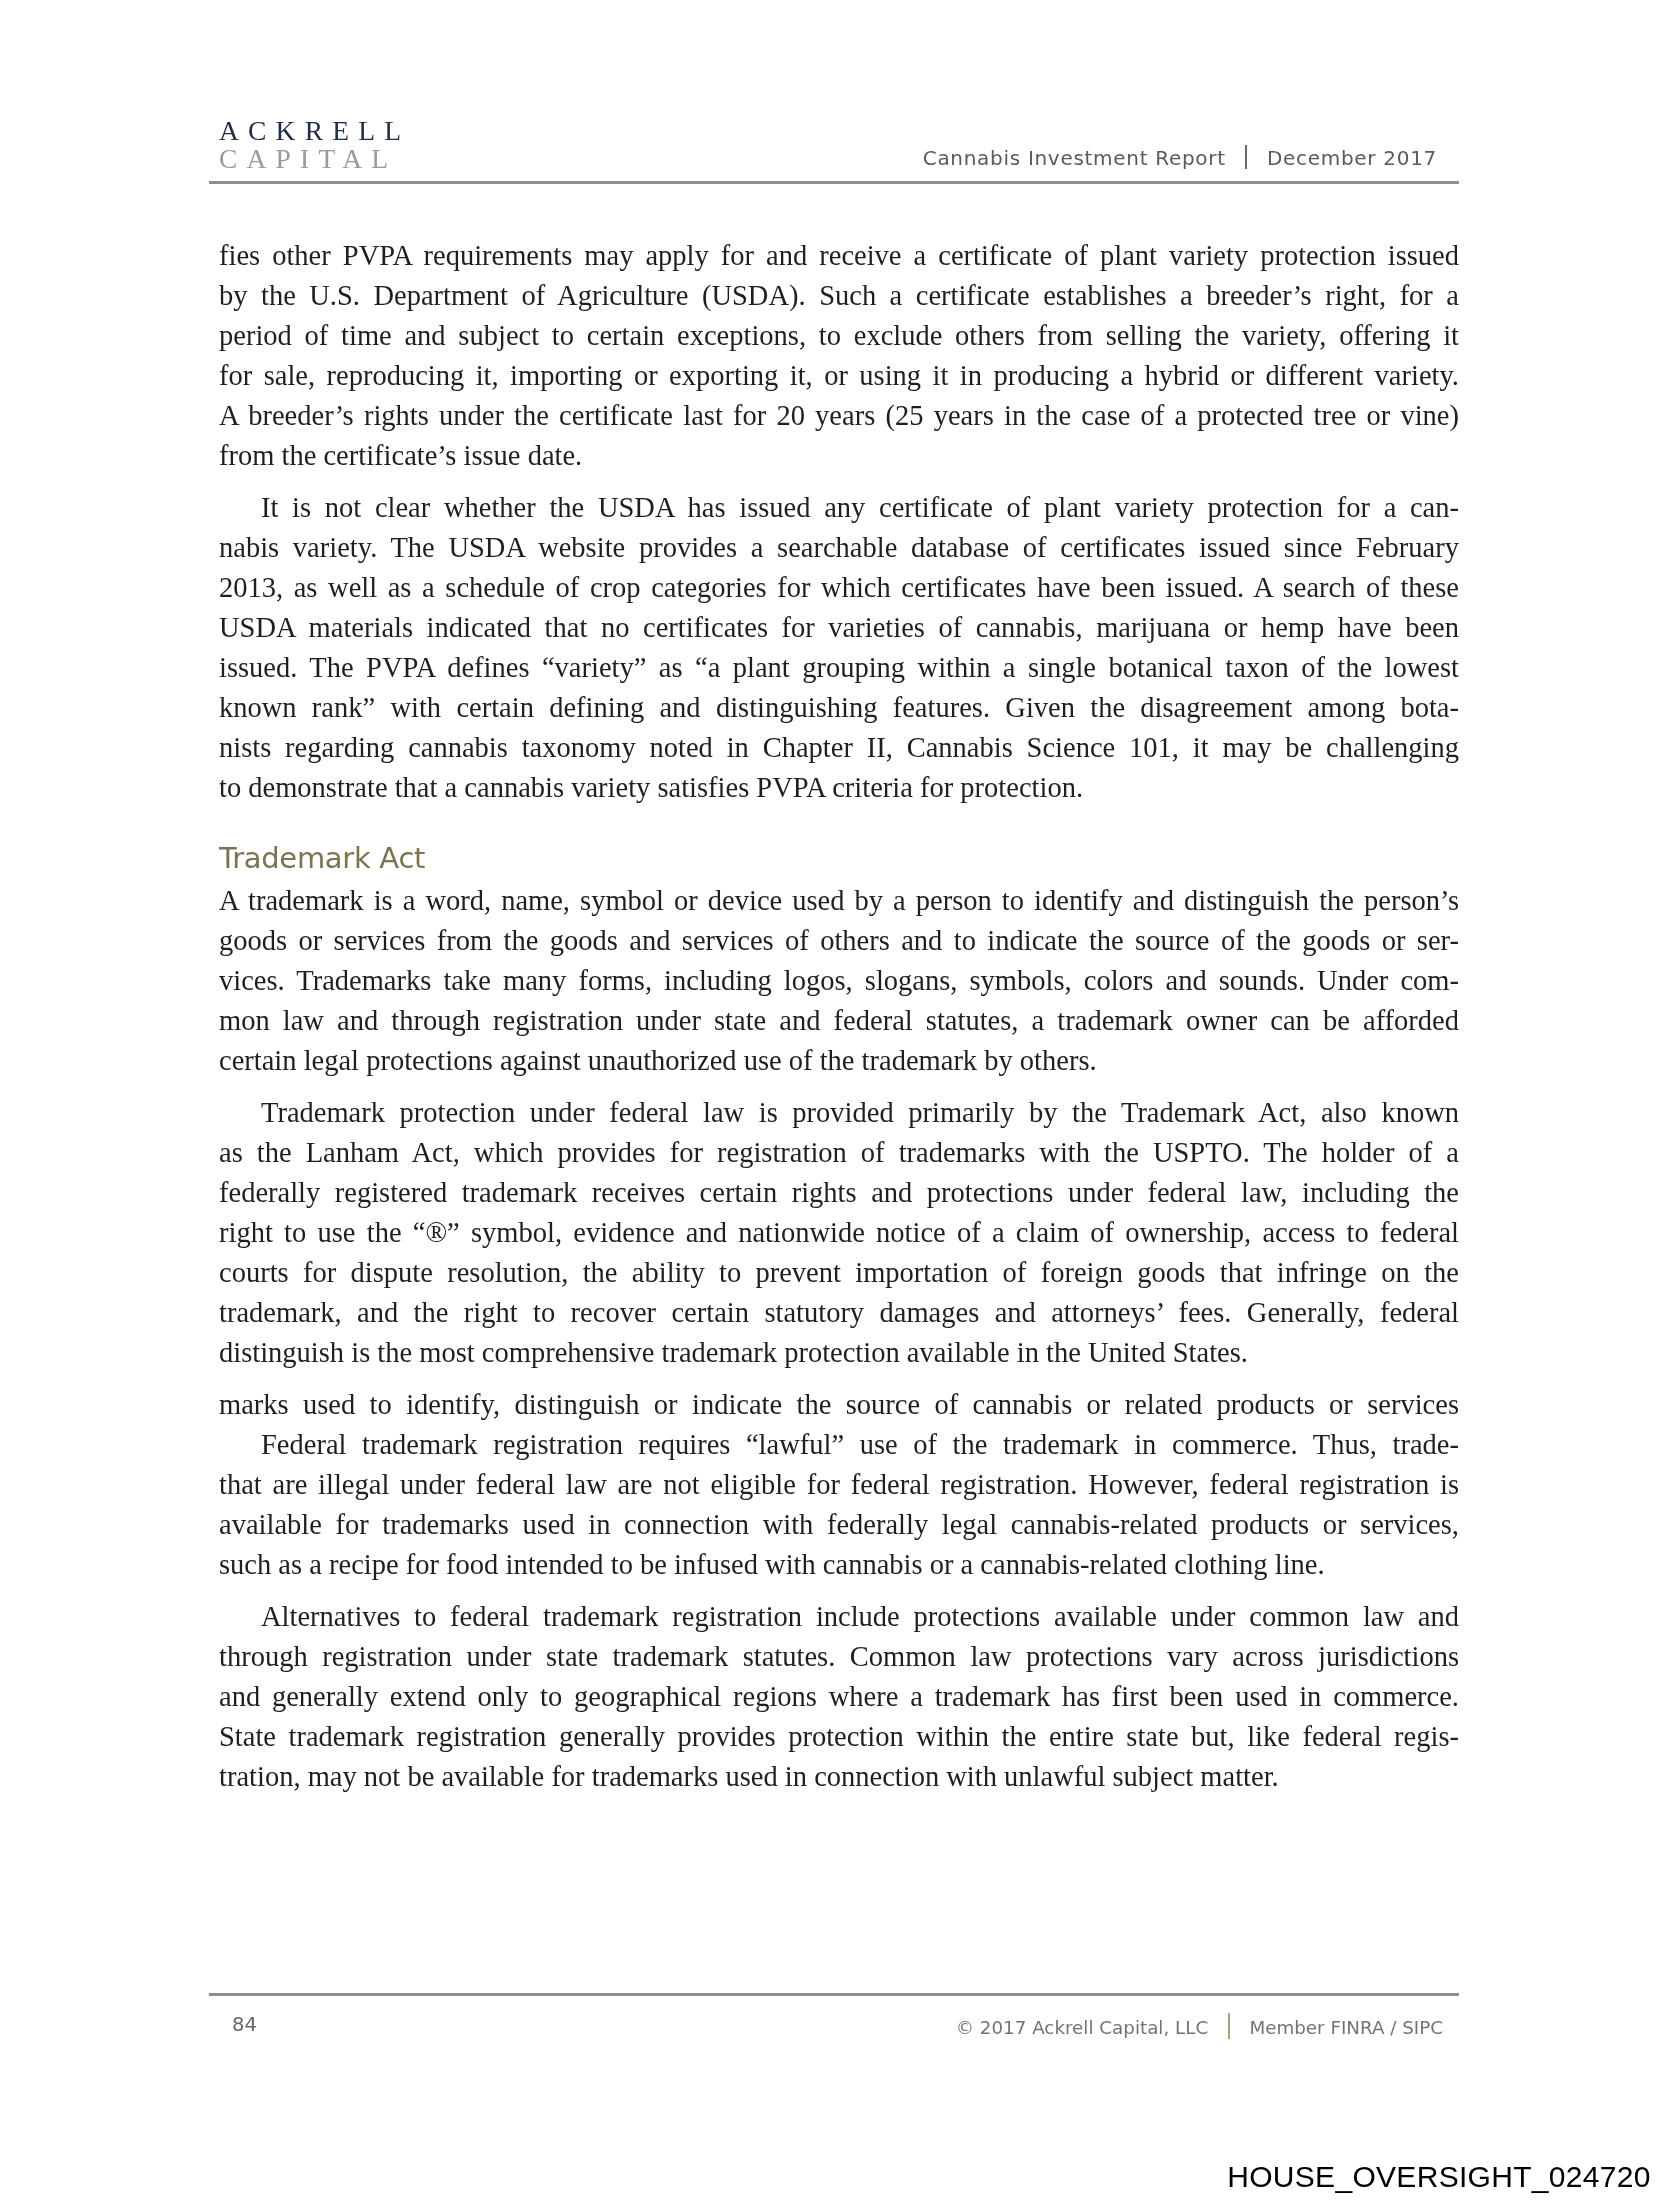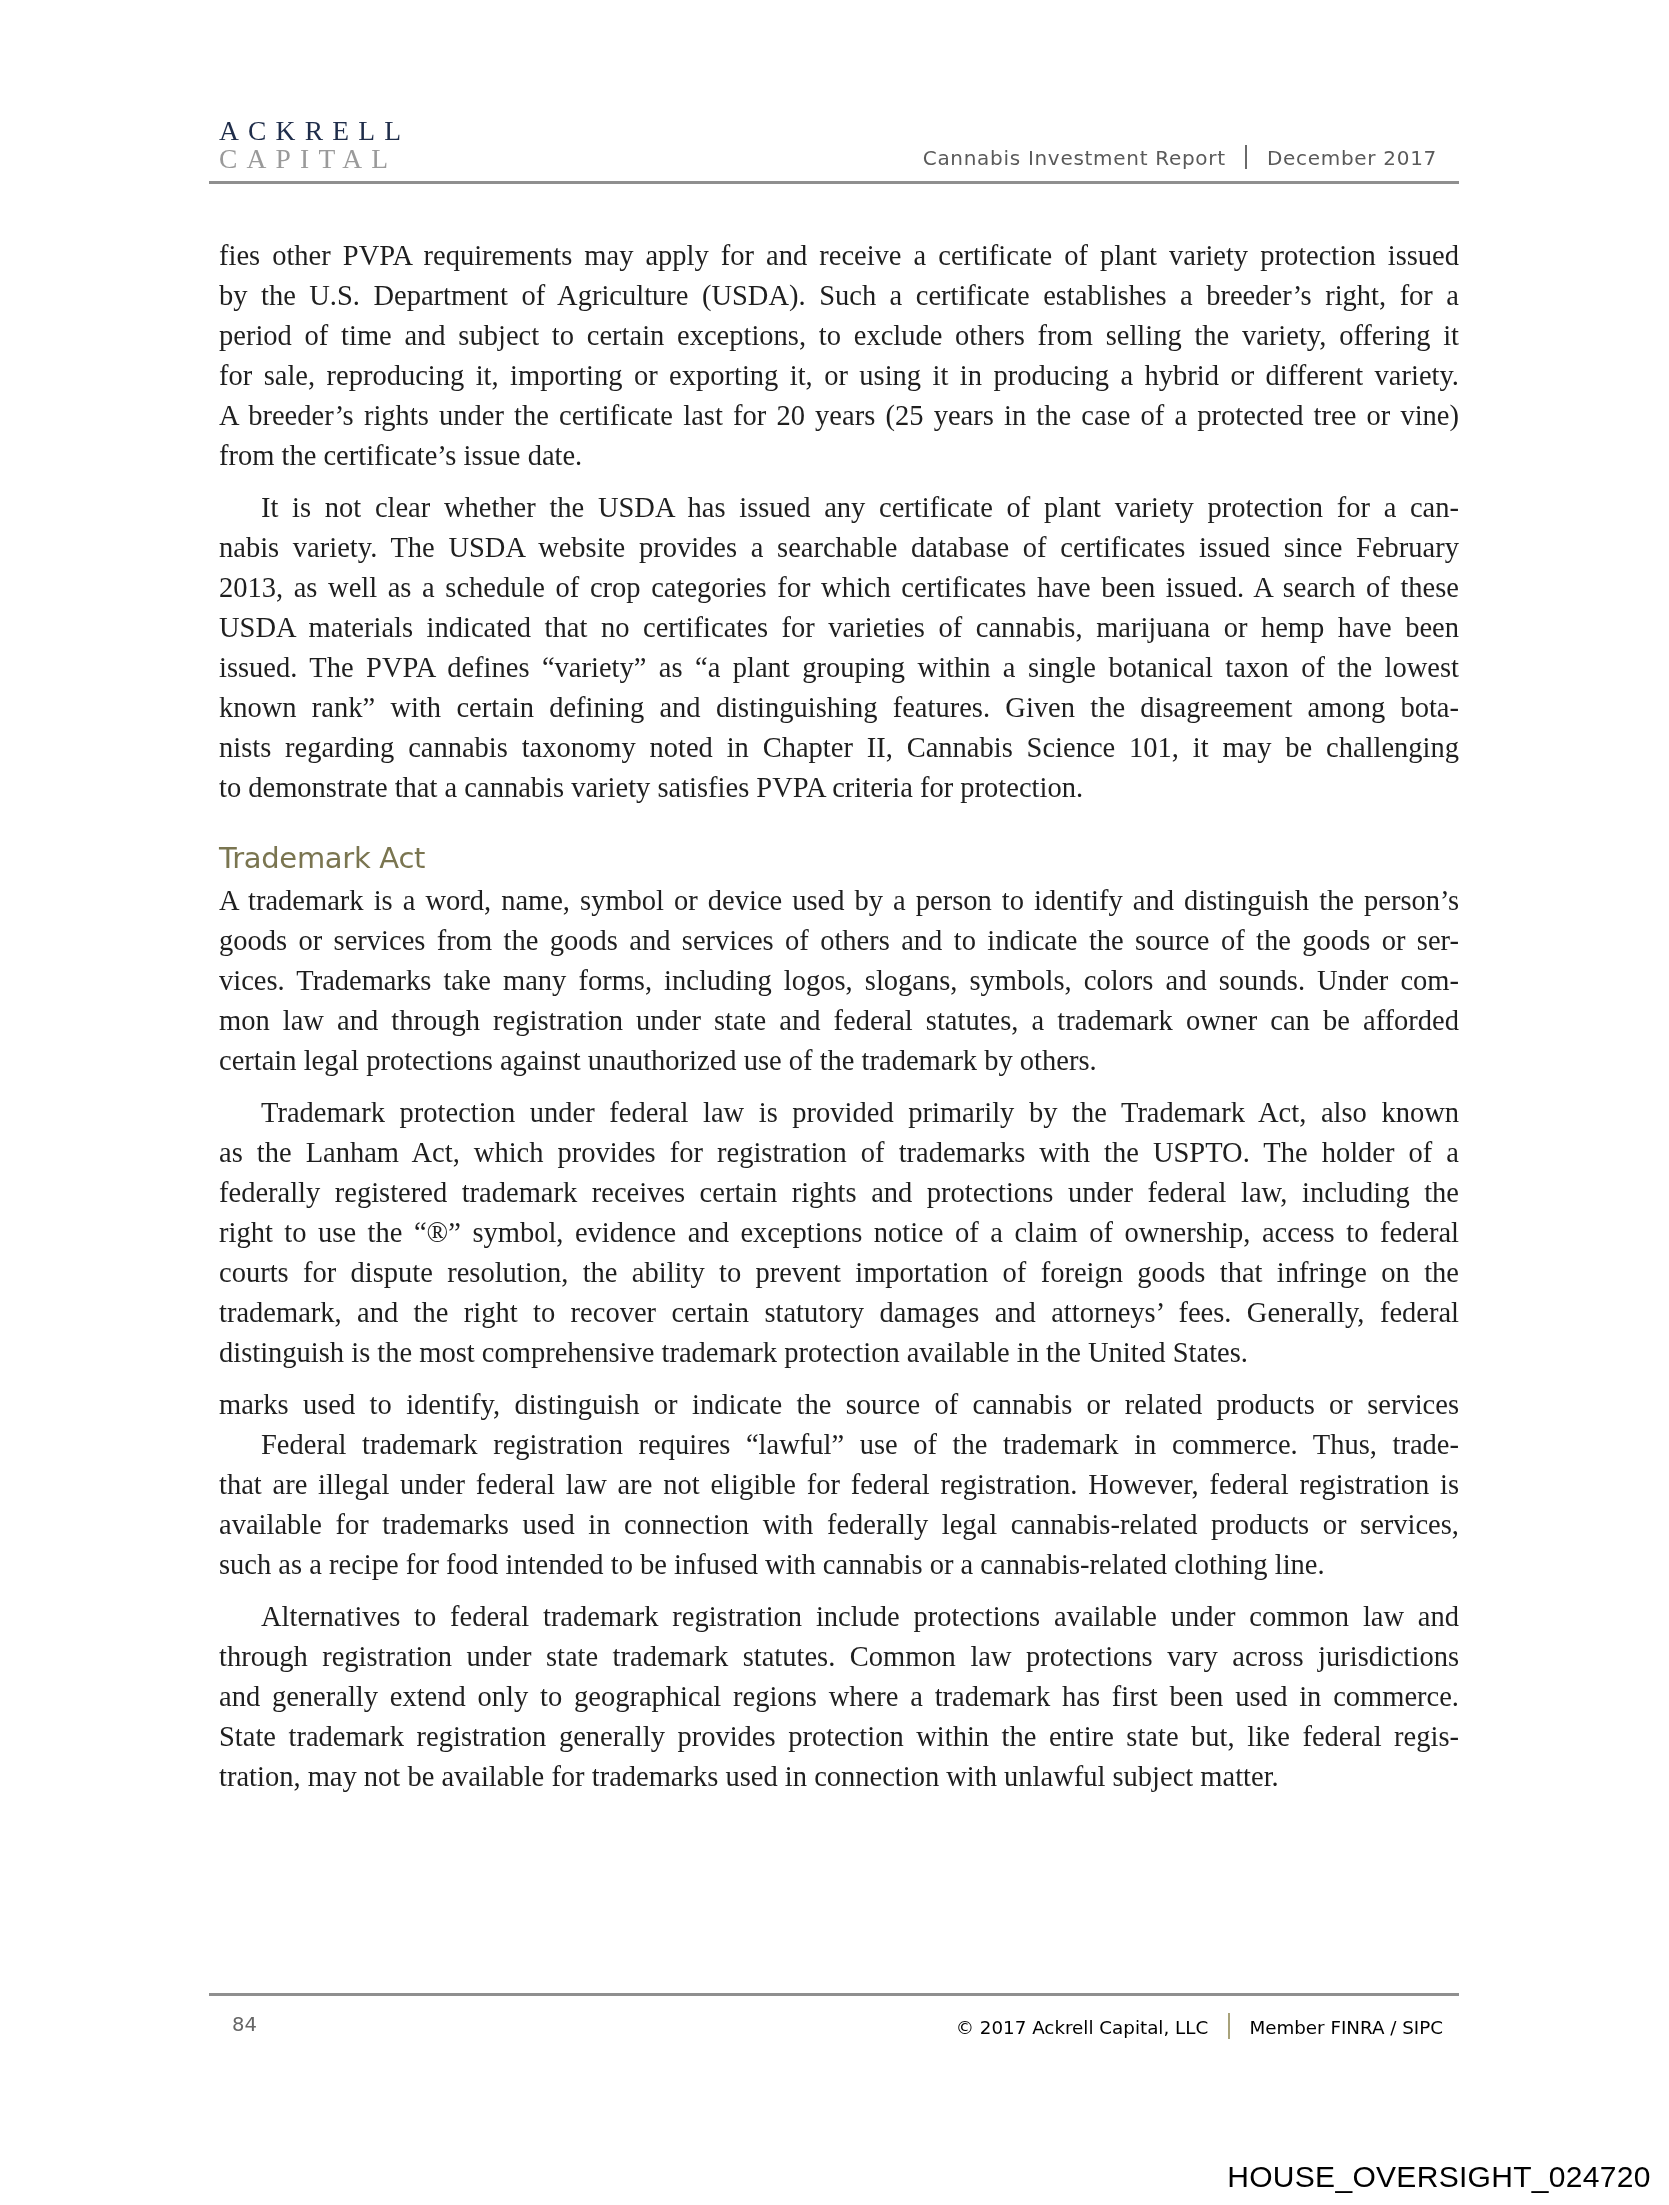--- a/index.html
+++ b/index.html
@@ -12,21 +12,21 @@
   .header-rule { position: absolute; left: 209px; top: 181px; width: 1250px; height: 2.6px; background: #8f8f8f; }
   .body { position: absolute; left: 219px; top: 236px; width: 1240px; font-family: "Liberation Serif", "DejaVu Serif", serif; font-size: 28.5px; color: #1f1f1f; }
   .para { margin: 0; }
   .line { display: block; height: 40px; line-height: 40px; white-space: nowrap; text-align: justify; text-align-last: justify; }
   .line.last { text-align-last: left; }
   .line.indent { padding-left: 42px; }
   .gap { height: 11.8px; }
   .heading { font-family: "DejaVu Sans", "Liberation Sans", sans-serif; font-weight: normal; color: #7a7550; font-size: 29px; height: 46px; line-height: 46px; margin-top: 27.5px; margin-bottom: 0px; letter-spacing: -0.3px; }
   .footer-rule { position: absolute; left: 209px; top: 1993px; width: 1250px; height: 2.6px; background: #8f8f8f; }
   .page-num { position: absolute; left: 232px; top: 2013px; font-family: "DejaVu Sans", "Liberation Sans", sans-serif; font-size: 19.6px; color: #666; }
-  .footer-right { position: absolute; right: 226px; top: 2013px; font-family: "DejaVu Sans", "Liberation Sans", sans-serif; font-size: 18.3px; color: #000000; white-space: nowrap; }
+  .footer-right { position: absolute; right: 226px; top: 2013px; font-family: "DejaVu Sans", "Liberation Sans", sans-serif; font-size: 18.3px; color: #737373; white-space: nowrap; }
   .footer-right .sep { display: inline-block; width: 2px; height: 26px; background: #a8a27a; vertical-align: -5.2px; margin: 0 19.6px; }
   .bates { position: absolute; right: 18.3px; top: 2160px; font-family: "Liberation Sans", "DejaVu Sans", sans-serif; font-size: 30px; color: #000; letter-spacing: 0.3px; }
 </style>
 </head>
 <body>
 
 <div class="logo">
   <span class="l1">ACKRELL</span>
   <span class="l2">CAPITAL</span>
 </div>
@@ -64,21 +64,21 @@
     <span class="line">goods or services from the goods and services of others and to indicate the source of the goods or ser-</span>
     <span class="line">vices. Trademarks take many forms, including logos, slogans, symbols, colors and sounds. Under com-</span>
     <span class="line">mon law and through registration under state and federal statutes, a trademark owner can be afforded</span>
     <span class="line last">certain legal protections against unauthorized use of the trademark by others.</span>
   </div>
   <div class="gap"></div>
   <div class="para">
     <span class="line indent">Trademark protection under federal law is provided primarily by the Trademark Act, also known</span>
     <span class="line">as the Lanham Act, which provides for registration of trademarks with the USPTO. The holder of a</span>
     <span class="line">federally registered trademark receives certain rights and protections under federal law, including the</span>
-    <span class="line">right to use the “®” symbol, evidence and exceptions notice of a claim of ownership, access to federal</span>
+    <span class="line">right to use the “®” symbol, evidence and nationwide notice of a claim of ownership, access to federal</span>
     <span class="line">courts for dispute resolution, the ability to prevent importation of foreign goods that infringe on the</span>
     <span class="line">trademark, and the right to recover certain statutory damages and attorneys’ fees. Generally, federal</span>
     <span class="line last">distinguish is the most comprehensive trademark protection available in the United States.</span>
   </div>
   <div class="gap"></div>
   <div class="para">
     <span class="line">marks used to identify, distinguish or indicate the source of cannabis or related products or services</span>
     <span class="line indent">Federal trademark registration requires “lawful” use of the trademark in commerce. Thus, trade-</span>
     <span class="line">that are illegal under federal law are not eligible for federal registration. However, federal registration is</span>
     <span class="line">available for trademarks used in connection with federally legal cannabis-related products or services,</span>

